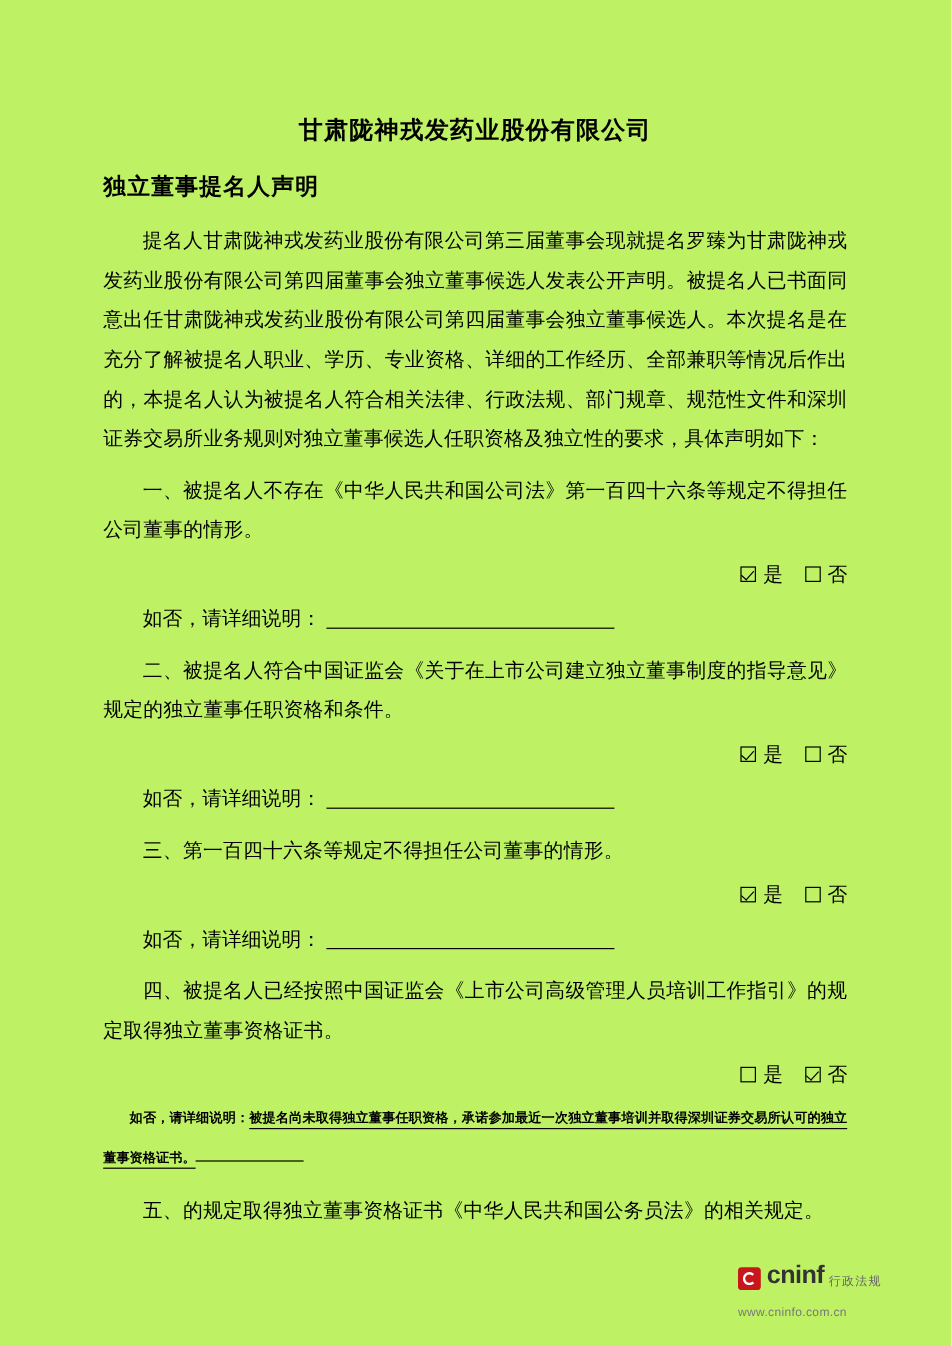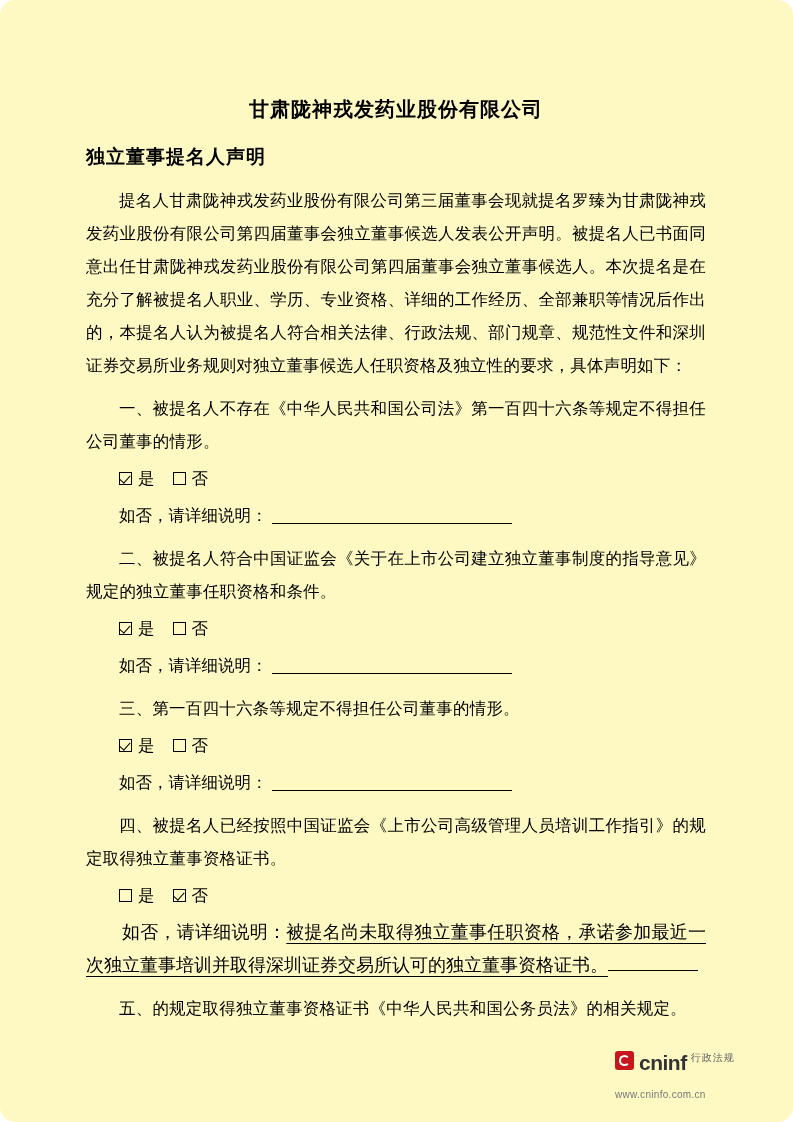--- a/index.html
+++ b/index.html
@@ -8,24 +8,23 @@
     background: #ffffff;
   }
   body {
     font-family: "Liberation Serif", "DejaVu Serif", serif;
     color: #000000;
   }
   .page {
     position: relative;
     width: 793px;
     height: 1122px;
-    background: #fef9c3;
+    background: #bef264;
     overflow: hidden;
     box-sizing: border-box;
-    border-radius: 15px;
   }
   .content {
     position: absolute;
     left: 86px;
     top: 92px;
     width: 620px;
   }
   .doc-title {
     text-align: center;
     font-weight: bold;
@@ -48,20 +47,21 @@
     text-justify: inter-ideograph;
     text-indent: 2em;
     margin-top: 10px;
     letter-spacing: 0.2px;
   }
   .choice-row {
     font-size: 16.5px;
     line-height: 33px;
     text-indent: 2em;
     margin-top: 4px;
+    text-align: right;
   }
   .box {
     display: inline-block;
     width: 13px;
     height: 13px;
     border: 1px solid #000;
     position: relative;
     vertical-align: -1px;
     margin-right: 6px;
     box-sizing: border-box;
@@ -89,47 +89,48 @@
   }
   .blank-line {
     display: inline-block;
     width: 240px;
     border-bottom: 1px solid #000;
     height: 18px;
     vertical-align: -3px;
     margin-left: 4px;
   }
   .explain-filled {
-    font-size: 18px;
+    font-size: 11px;
     line-height: 33px;
     text-indent: 2em;
     margin-top: 4px;
     text-align: justify;
     text-justify: inter-ideograph;
+    font-weight: bold;
   }
   .u {
     text-decoration: underline;
     text-underline-offset: 5px;
   }
   .u-tail {
     display: inline-block;
     width: 90px;
     border-bottom: 1px solid #000;
     height: 16px;
   }
   .logo {
     position: absolute;
     right: 28px;
     bottom: 22px;
     text-align: left;
     width: 150px;
   }
   .logo-main {
     display: flex;
-    align-items: flex-start;
+    align-items: flex-end;
   }
   .logo-mark {
     width: 19px;
     height: 19px;
     background: #c8161d;
     border-radius: 3px;
     margin-right: 5px;
     position: relative;
   }
   .logo-mark::after {

